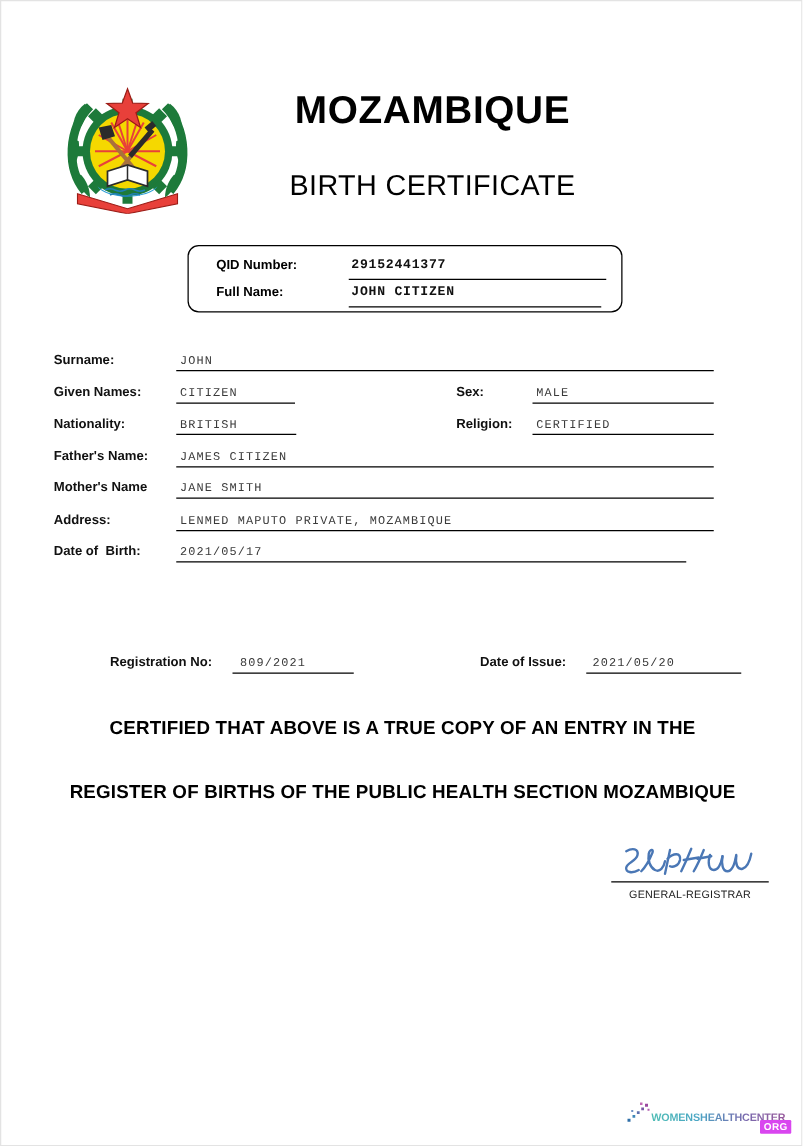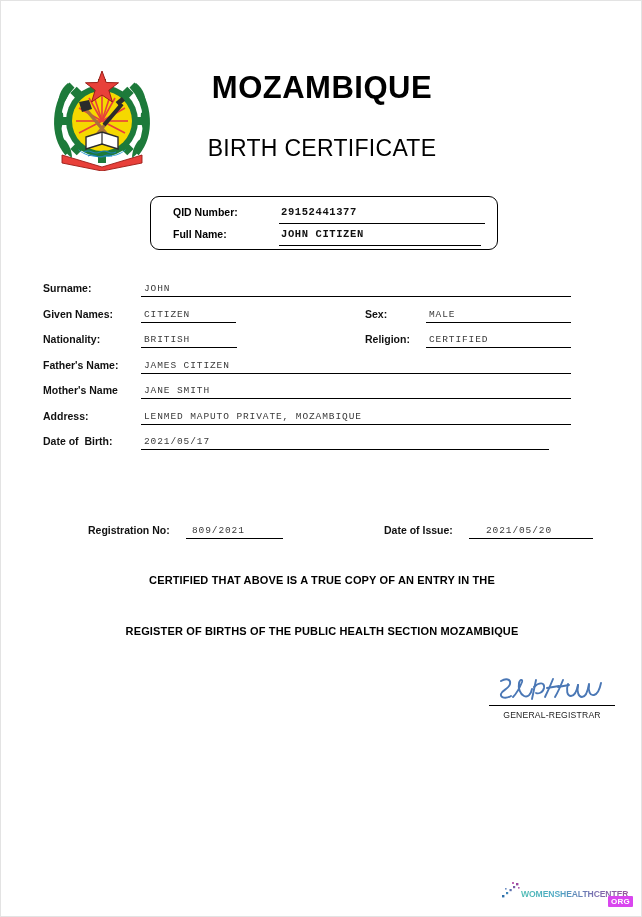--- a/index.html
+++ b/index.html
@@ -32,21 +32,21 @@
   }
   .emblem {
     position: absolute;
     left: 47px;
     top: 58px;
     width: 108px;
     height: 112px;
   }
   .title-block {
     position: absolute;
-    left: 161px;
+    left: 185px;
     top: 70px;
     width: 320px;
     text-align: center;
   }
   .doc-title {
     font-size: 31px;
     font-weight: bold;
     letter-spacing: 0.5px;
     color: #000000;
     line-height: 1.1;
@@ -151,21 +151,21 @@
   .col-r   { left: 364px; }
   .col-rv  { left: 428px; }
   .col-rl  { left: 425px; }
 
   
   .cert {
     position: absolute;
     left: 0;
     width: 642px;
     text-align: center;
-    font-size: 11px;
+    font-size: 15px;
     font-weight: bold;
     color: #000;
     letter-spacing: 0.15px;
   }
   .cert1 { top: 573px; }
   .cert2 { top: 624px; }
 
   
   .sig-wrap {
     position: absolute;
@@ -379,21 +379,21 @@
       <span class="fline col-ll" style="width:408px;"></span>
     </div>
   </div>
 
   <div class="fields" style="top:512px;margin-left:45px;">
     <div class="frow">
       <span class="flabel col-l">Registration No:</span>
       <span class="fvalue" style="left:146px;">809/2021</span>
       <span class="fline" style="left:140px;width:97px;"></span>
       <span class="flabel" style="left:338px;">Date of Issue:</span>
-      <span class="fvalue" style="left:440px;">2021/05/20</span>
+      <span class="fvalue" style="left:428px;">2021/05/20</span>
       <span class="fline" style="left:423px;width:124px;"></span>
     </div>
   </div>
 
   <div class="cert cert1">CERTIFIED THAT ABOVE IS A TRUE COPY OF AN ENTRY IN THE</div>
   <div class="cert cert2">REGISTER OF BIRTHS  OF THE PUBLIC HEALTH SECTION MOZAMBIQUE</div>
 
   <div class="sig-wrap">
     <svg class="sig-img" viewBox="0 0 126 34" xmlns="http://www.w3.org/2000/svg">
       <g fill="none" stroke="#4a77b5" stroke-width="1.9" stroke-linecap="round" stroke-linejoin="round">

